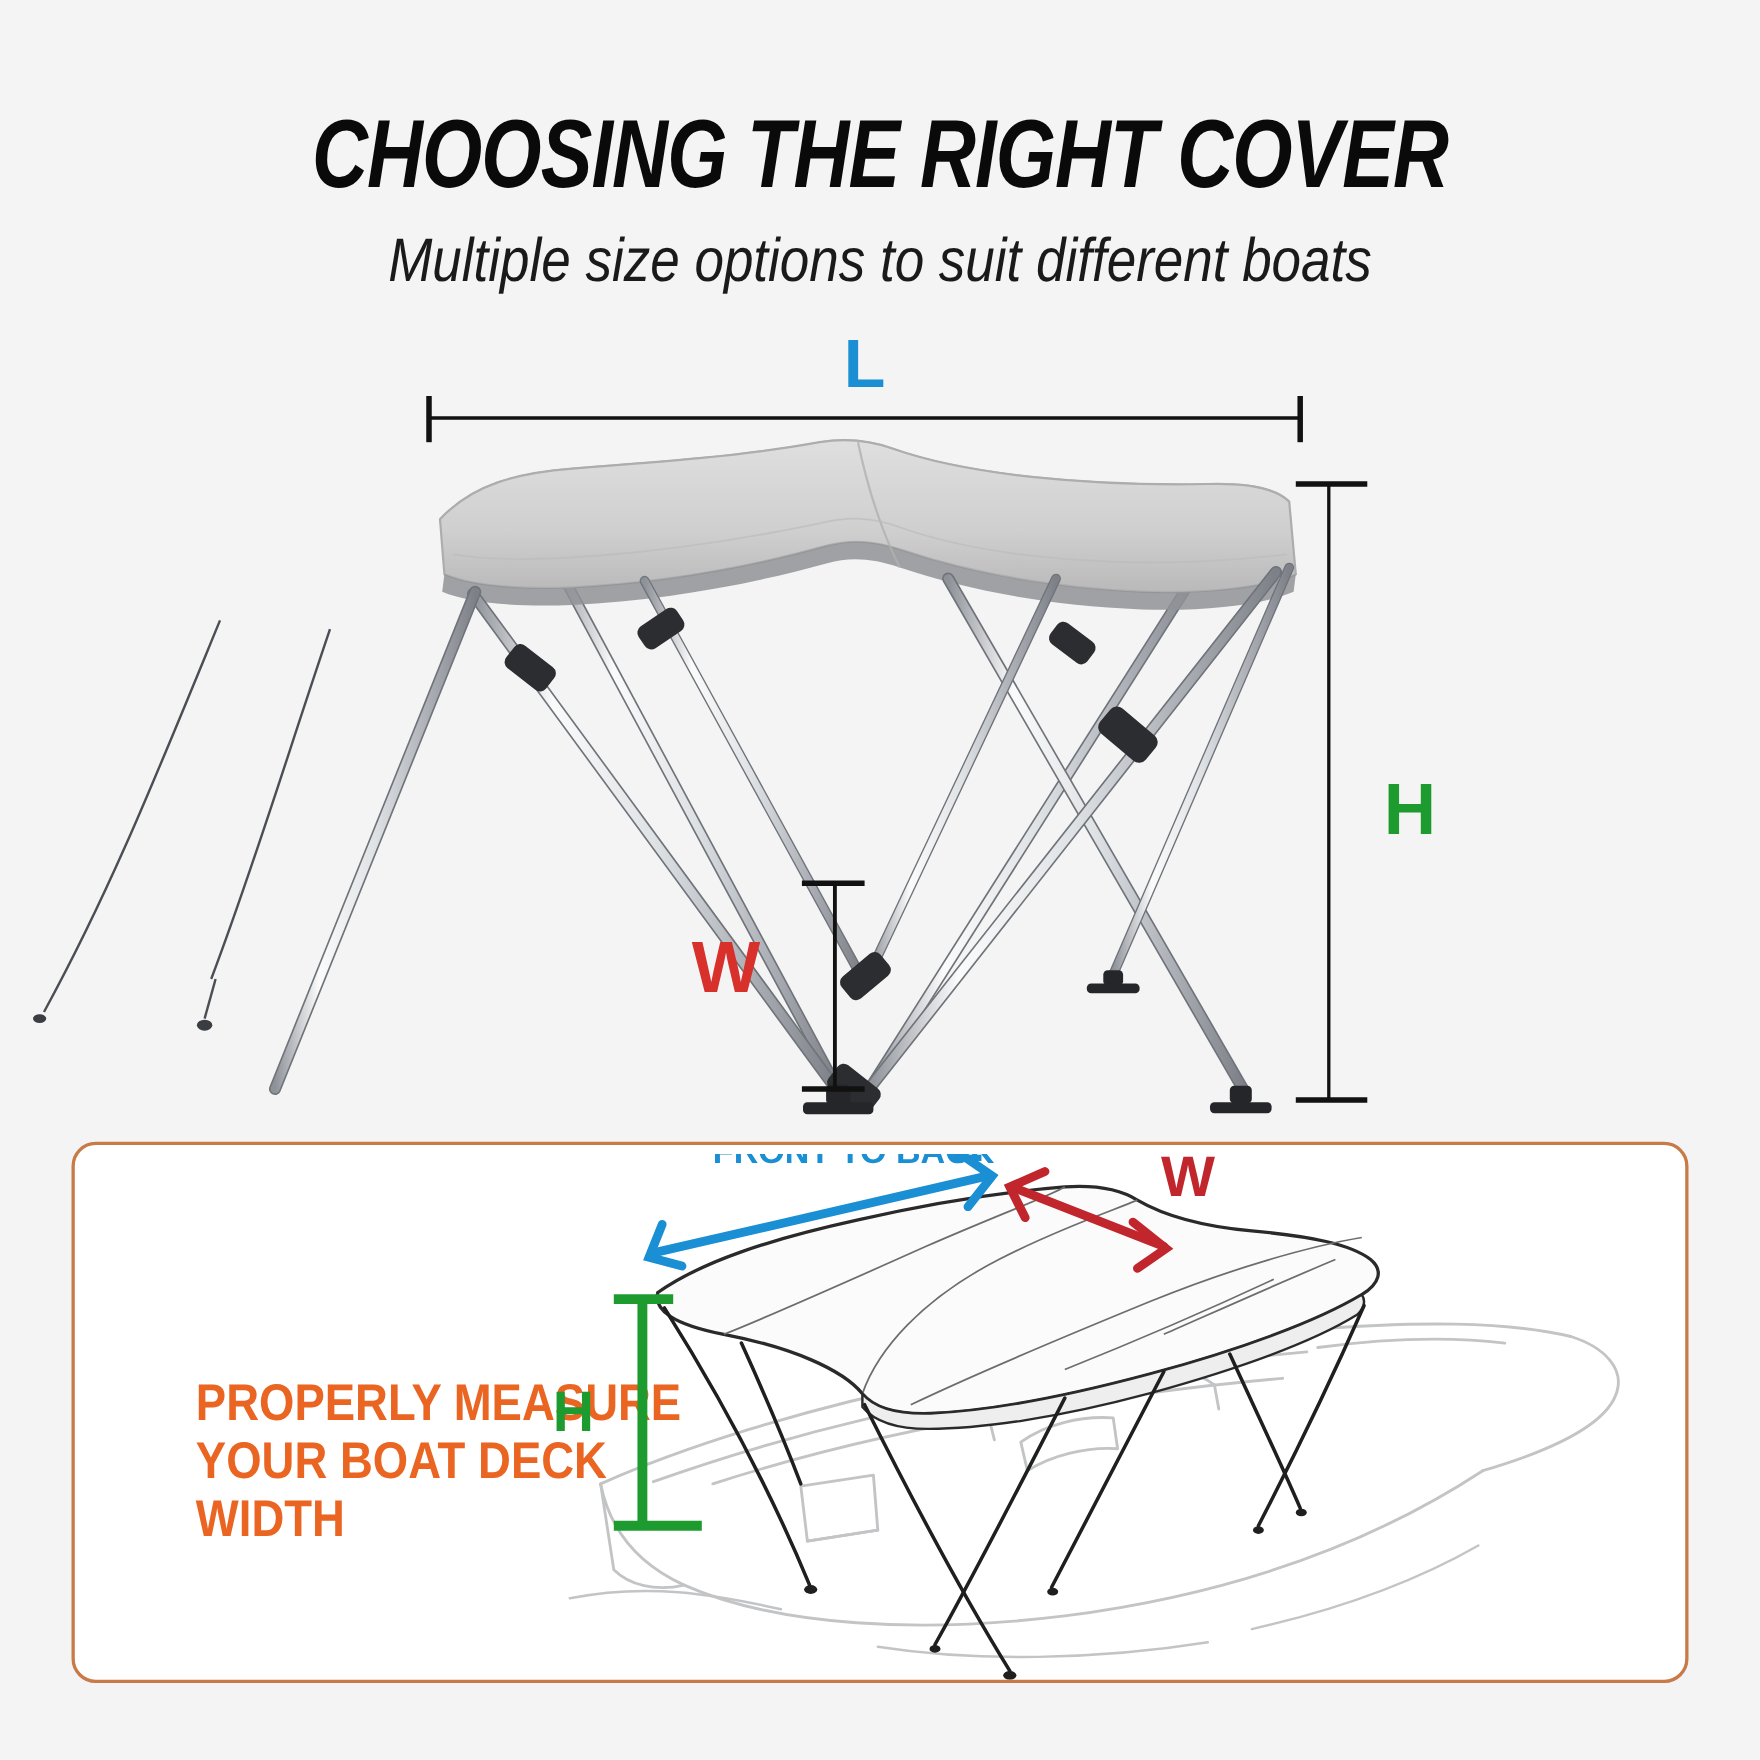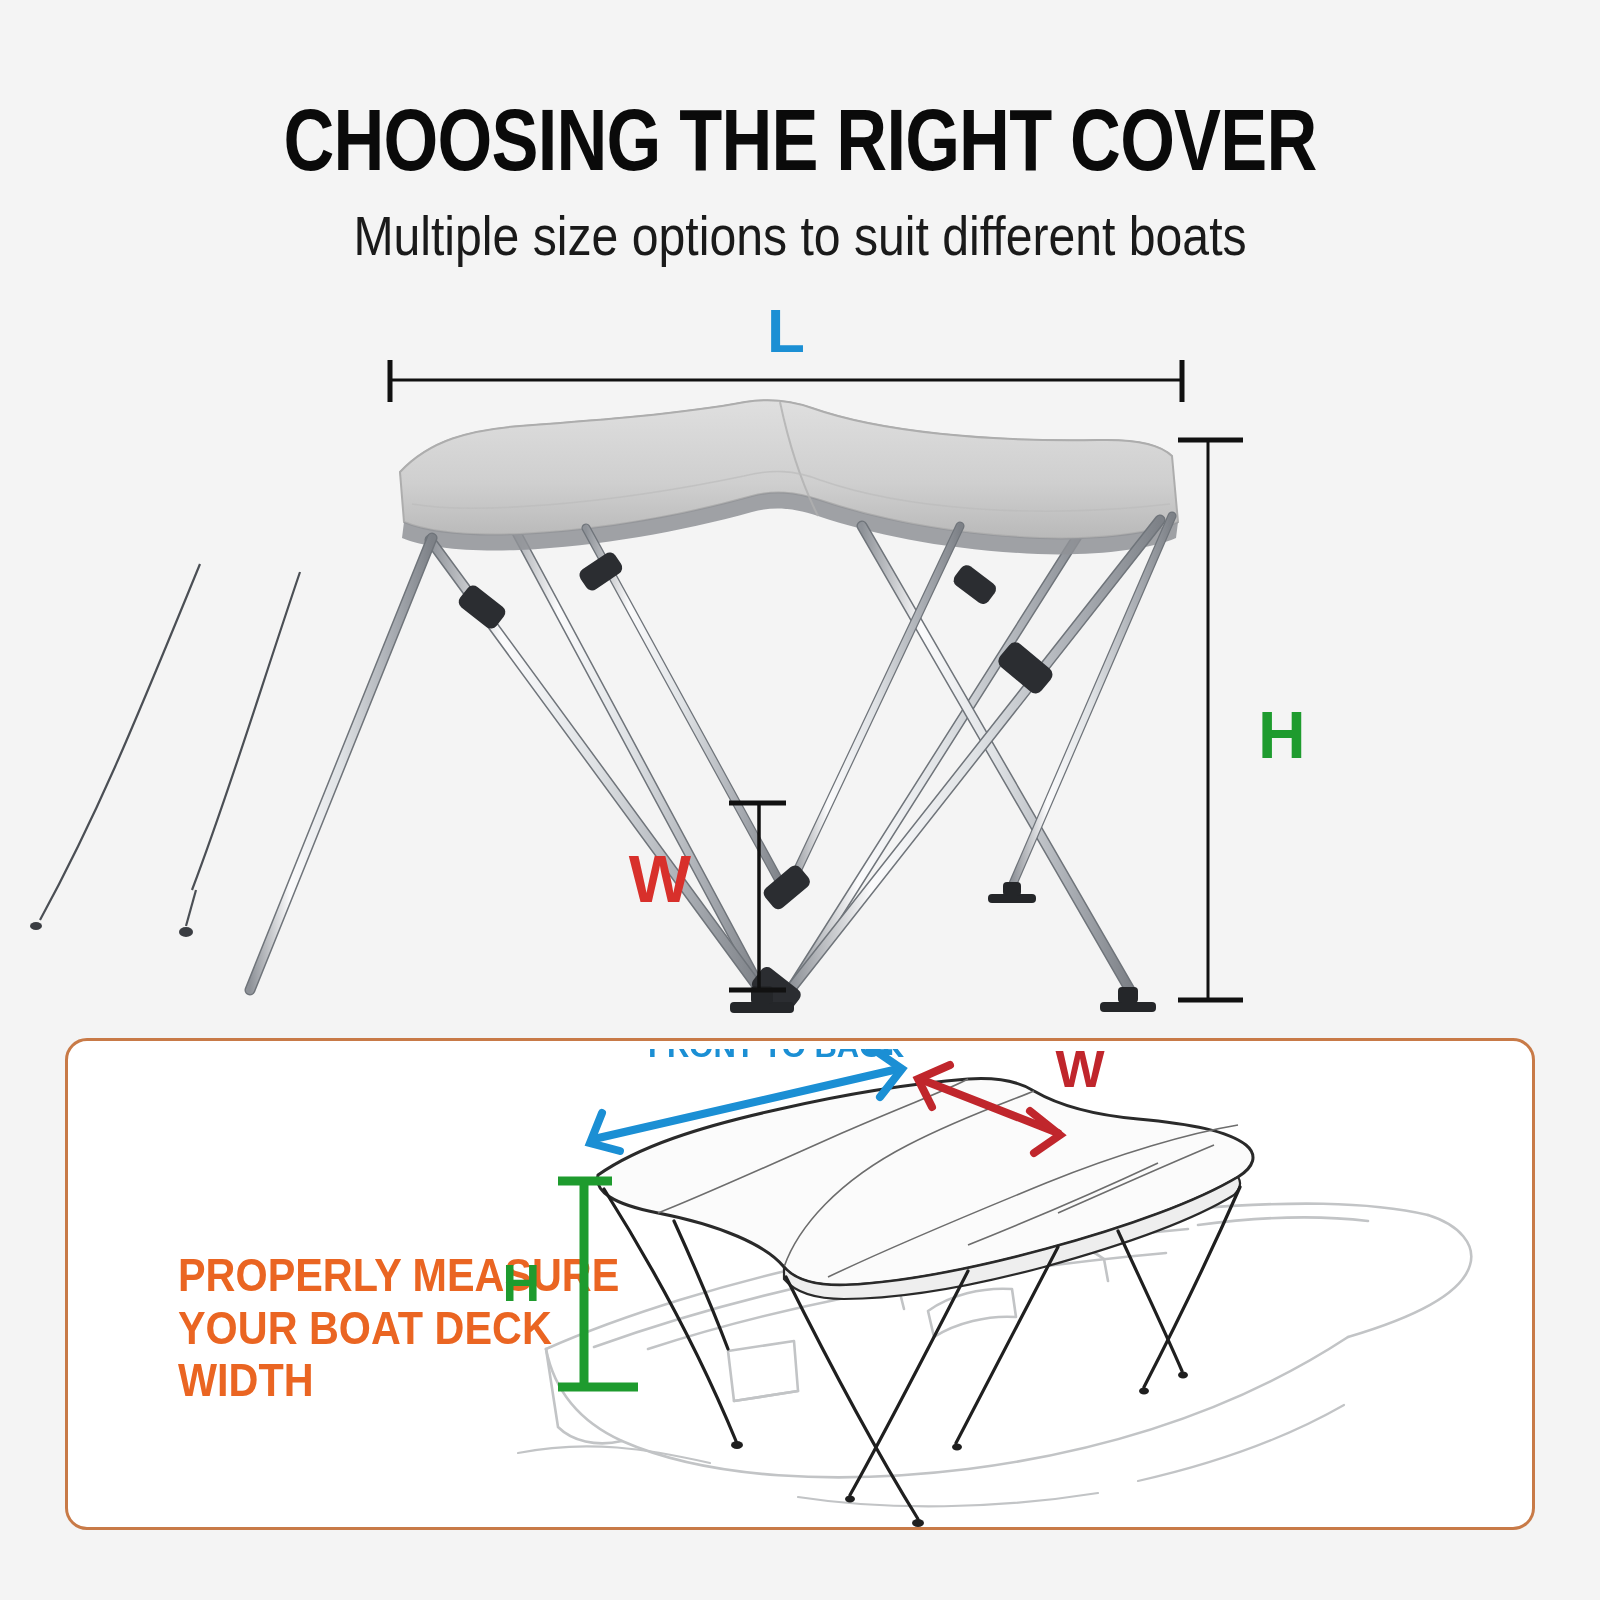--- a/index.html
+++ b/index.html
@@ -14,20 +14,21 @@
     overflow: hidden;
     position: relative;
   }
 
   
   #header {
     position: absolute;
     top: 0; left: 0;
     width: 1600px;
     text-align: center;
+    font-style: italic;
   }
   #page-title {
     margin: 0;
     padding-top: 96px;
     font-family: "Liberation Sans Narrow", "Liberation Sans", sans-serif;
     font-weight: bold;
     font-size: 88px;
     line-height: 1.0;
     letter-spacing: -1px;
     color: #0a0a0a;

